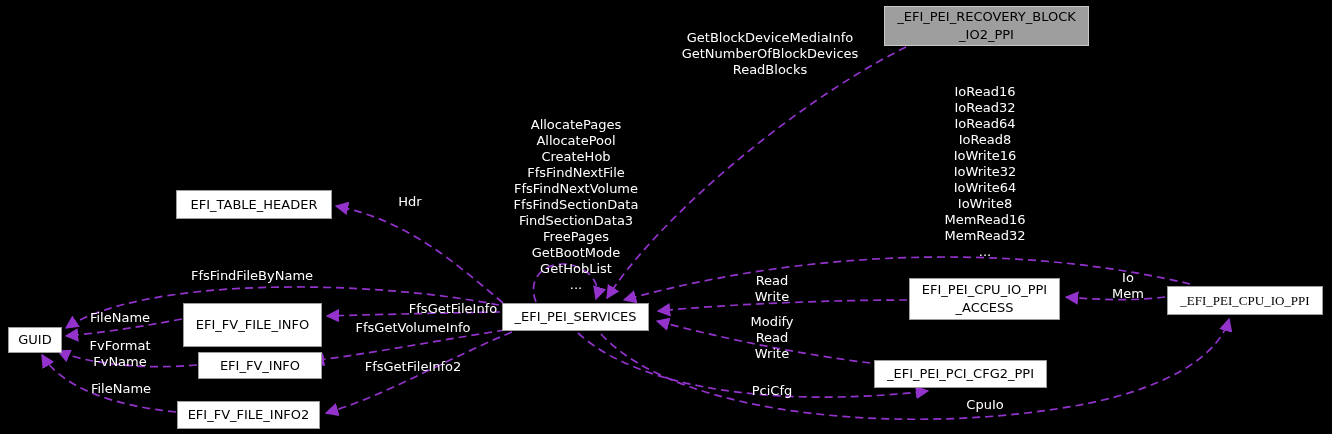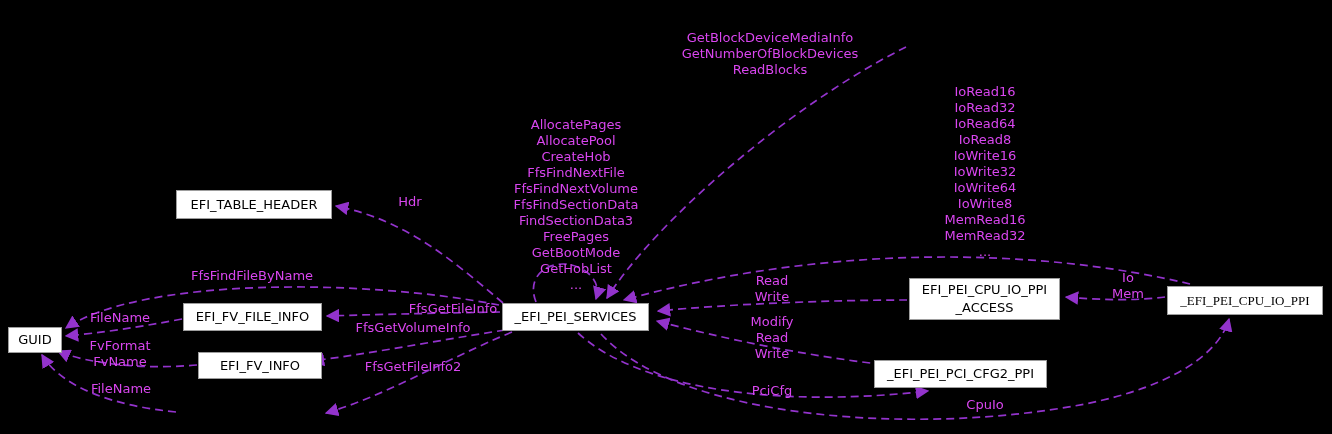--- a/index.html
+++ b/index.html
@@ -10,21 +10,21 @@
   #edges{position:absolute;left:0;top:0;width:1332px;height:434px;}
   .edge{fill:none;stroke:#9333cc;stroke-width:1.7;stroke-dasharray:8 5;}
   .node{
     position:absolute;display:flex;align-items:center;justify-content:center;
     background:#ffffff;border:1.5px solid #9d9d9d;color:#000;
     font-size:13px;line-height:18px;text-align:center;white-space:pre-line;
     box-sizing:border-box;cursor:pointer;
   }
   .node.hl{background:#9e9e9e;border-color:#c9c9c9;}
   .elabel{
-    position:absolute;color:#d946ef;font-size:13px;line-height:16px;
+    position:absolute;color:#ffffff;font-size:13px;line-height:16px;
     text-align:center;white-space:pre-line;transform:translateX(-50%);
   }
 </style>
 </head>
 <body>
 
 <div id="canvas">
 
   <svg id="edges" viewBox="0 0 1332 434" xmlns="http://www.w3.org/2000/svg">
     <defs>
@@ -43,29 +43,32 @@
     <path class="edge" d="M 503 303 C 450 258, 405 220, 336 206" marker-end="url(#arrow)"></path>
     <path class="edge" d="M 499 305 C 360 278, 140 278, 66 328" marker-end="url(#arrow)"></path>
     <path class="edge" d="M 500 312 C 450 313, 390 314, 327 316" marker-end="url(#arrow)"></path>
     <path class="edge" d="M 505 330 C 440 340, 380 352, 312 361" marker-end="url(#arrow)"></path>
     <path class="edge" d="M 512 332 C 440 362, 385 396, 326 413" marker-end="url(#arrow)"></path>
     <path class="edge" d="M 182 319 C 140 327, 100 333, 66 336" marker-end="url(#arrow)"></path>
     <path class="edge" d="M 197 365 C 140 370, 85 363, 58 351" marker-end="url(#arrow)"></path>
     <path class="edge" d="M 176 412 C 115 406, 62 388, 42 355" marker-end="url(#arrow)"></path>
   </svg>
 
+  <div class="node hl" style="left:884px;top:6px;width:205px;height:40px;">_EFI_PEI_RECOVERY_BLOCK
+_IO2_PPI</div>
 
   <div class="node" style="left:176px;top:190px;width:156px;height:29px;">EFI_TABLE_HEADER</div>
 
   <div class="node" style="left:8px;top:327px;width:54px;height:26px;">GUID</div>
 
-  <div class="node" style="left:183px;top:303px;width:139px;height:28px;">EFI_FV_FILE_INFO</div>
+  <div class="node" style="left:183px;top:303px;width:139px;height:44px;">EFI_FV_FILE_INFO</div>
 
   <div class="node" style="left:198px;top:352px;width:124px;height:27px;">EFI_FV_INFO</div>
 
+  <div class="node" style="left:177px;top:401px;width:143px;height:28px;">EFI_FV_FILE_INFO2</div>
 
   <div class="node" style="left:502px;top:303px;width:147px;height:28px;">_EFI_PEI_SERVICES</div>
 
   <div class="node" style="left:909px;top:278px;width:151px;height:42px;">EFI_PEI_CPU_IO_PPI
 _ACCESS</div>
 
   <div class="node" style="left:1167px;top:286px;width:156px;height:29px;font-family:Liberation Serif, serif;">_EFI_PEI_CPU_IO_PPI</div>
 
   <div class="node" style="left:874px;top:360px;width:173px;height:28px;">_EFI_PEI_PCI_CFG2_PPI</div>
 

